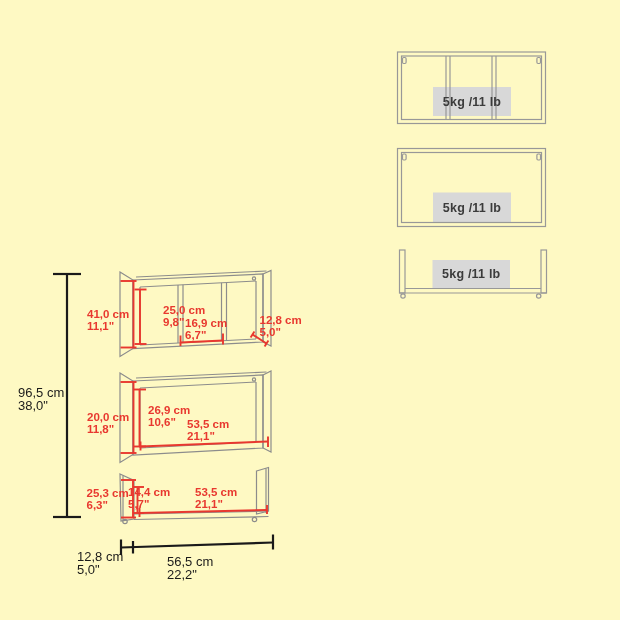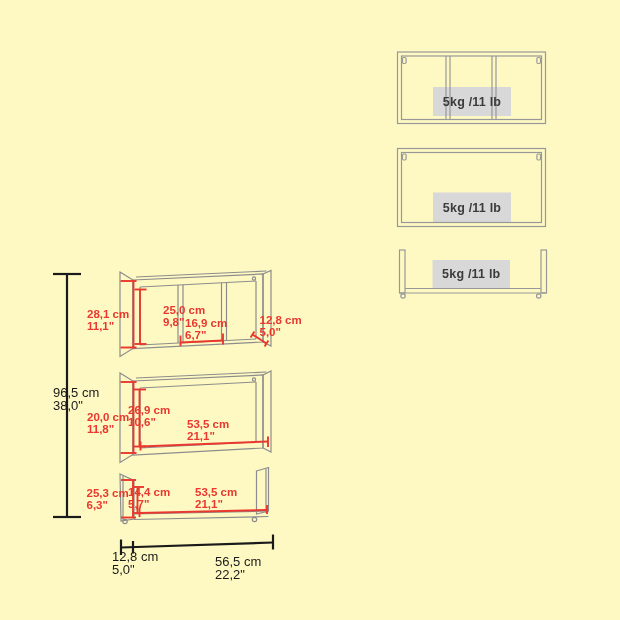--- a/index.html
+++ b/index.html
@@ -4,21 +4,21 @@
 <style>
   html,body{margin:0;padding:0;background:#ffffff;}
   .stage{
     position:relative;width:620px;height:620px;background:#fef9c3;overflow:hidden;
     font-family:Liberation Sans, sans-serif;
   }
   .stage svg{position:absolute;left:0;top:0;}
   .dim{position:absolute;white-space:nowrap;}
   .dim span{display:block;}
   .dim-red{color:#e8382f;font-size:11.5px;font-weight:bold;line-height:12.2px;}
-  .dim-black{color:#1a1a1a;font-size:13px;font-weight:normal;line-height:13px;margin-left:35px;}
+  .dim-black{color:#1a1a1a;font-size:13px;font-weight:normal;line-height:13px;}
   .cap-box{
     position:absolute;display:flex;align-items:center;justify-content:center;
     color:#3b3b3b;font-size:12.5px;font-weight:600;letter-spacing:0.2px;
   }
 </style>
 </head>
 <body>
 
 <div class="stage">
 
@@ -151,47 +151,47 @@
   <div class="cap-box" style="left:432.5px;top:260px;width:77.5px;height:28.5px;">5kg /11 lb</div>
 
   <div class="dim dim-black" style="left:18px;top:386px;">
     <span>96,5 cm</span>
     <span>38,0"</span>
   </div>
   <div class="dim dim-black" style="left:77px;top:549.5px;">
     <span>12,8 cm</span>
     <span>5,0"</span>
   </div>
-  <div class="dim dim-black" style="left:180px;top:554.5px;">
+  <div class="dim dim-black" style="left:167px;top:554.5px;">
     <span>56,5 cm</span>
     <span>22,2"</span>
   </div>
 
   <div class="dim dim-red" style="left:87px;top:307.5px;">
-    <span>28,1 cm</span>
+    <span>41,0 cm</span>
     <span>11,1"</span>
   </div>
   <div class="dim dim-red" style="left:144px;top:303.5px;margin-left:19px;">
     <span>25,0 cm</span>
     <span>9,8"</span>
   </div>
   <div class="dim dim-red" style="left:185px;top:316.5px;">
     <span>16,9 cm</span>
     <span>6,7"</span>
   </div>
   <div class="dim dim-red" style="left:259.5px;top:313.5px;">
     <span>12,8 cm</span>
     <span>5,0"</span>
   </div>
 
   <div class="dim dim-red" style="left:87px;top:410.5px;">
     <span>20,0 cm</span>
     <span>11,8"</span>
   </div>
-  <div class="dim dim-red" style="left:128px;top:404px;">
+  <div class="dim dim-red" style="left:148px;top:404px;">
     <span>26,9 cm</span>
     <span>10,6"</span>
   </div>
   <div class="dim dim-red" style="left:187px;top:418px;">
     <span>53,5 cm</span>
     <span>21,1"</span>
   </div>
 
   <div class="dim dim-red" style="left:86.5px;top:487px;">
     <span>25,3 cm</span>

